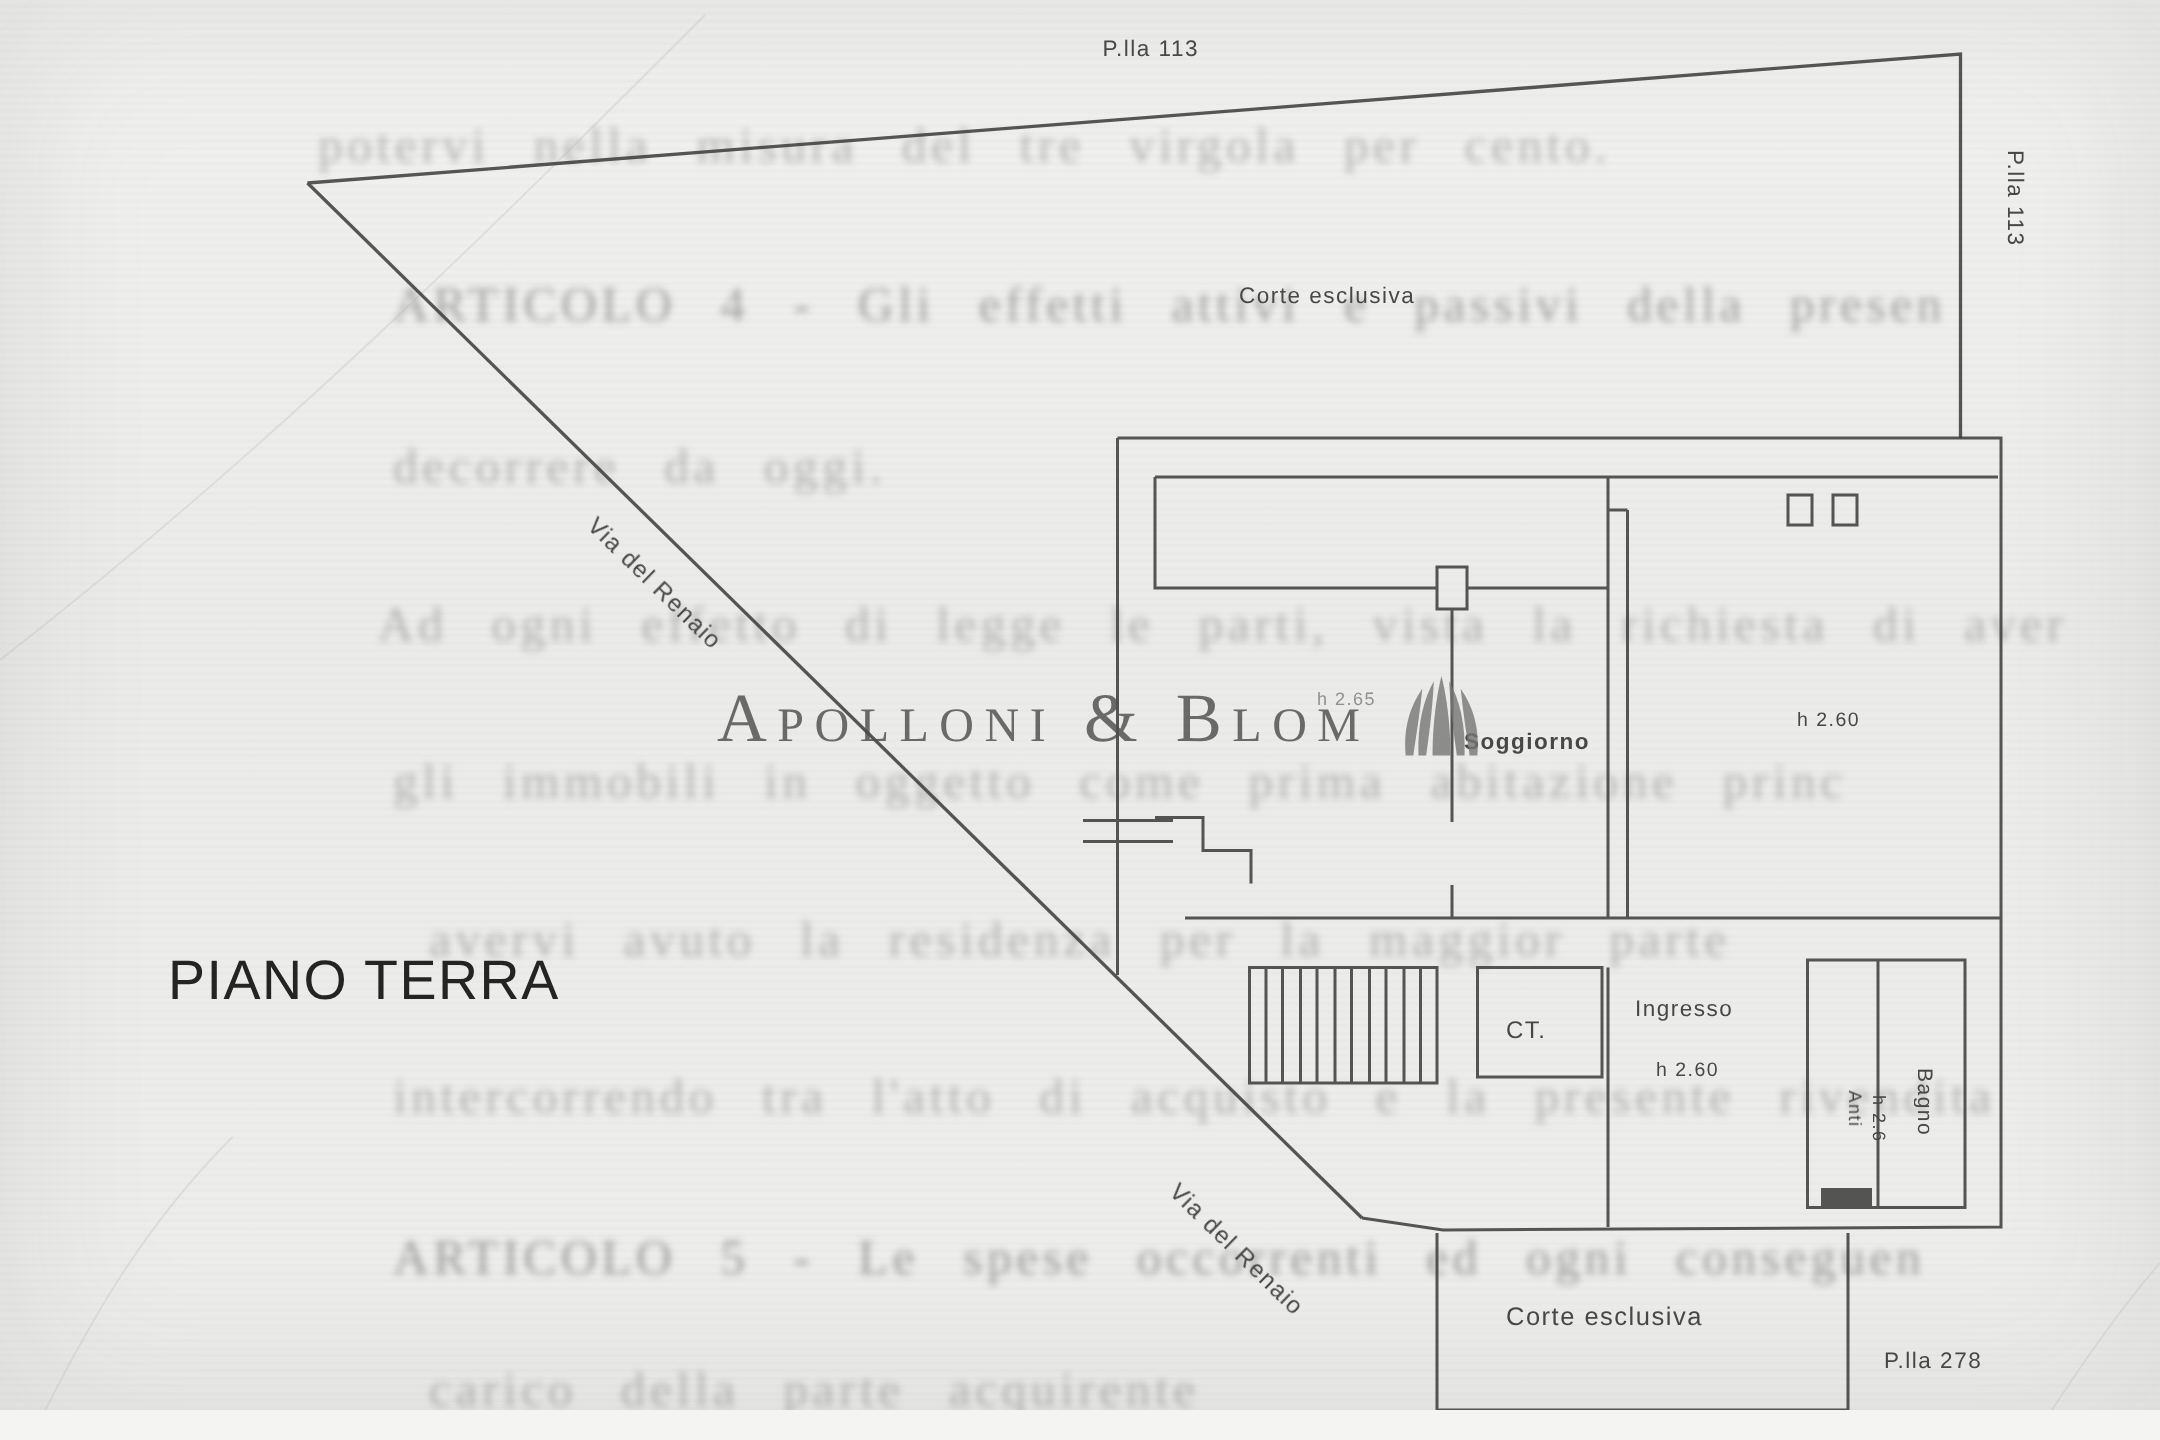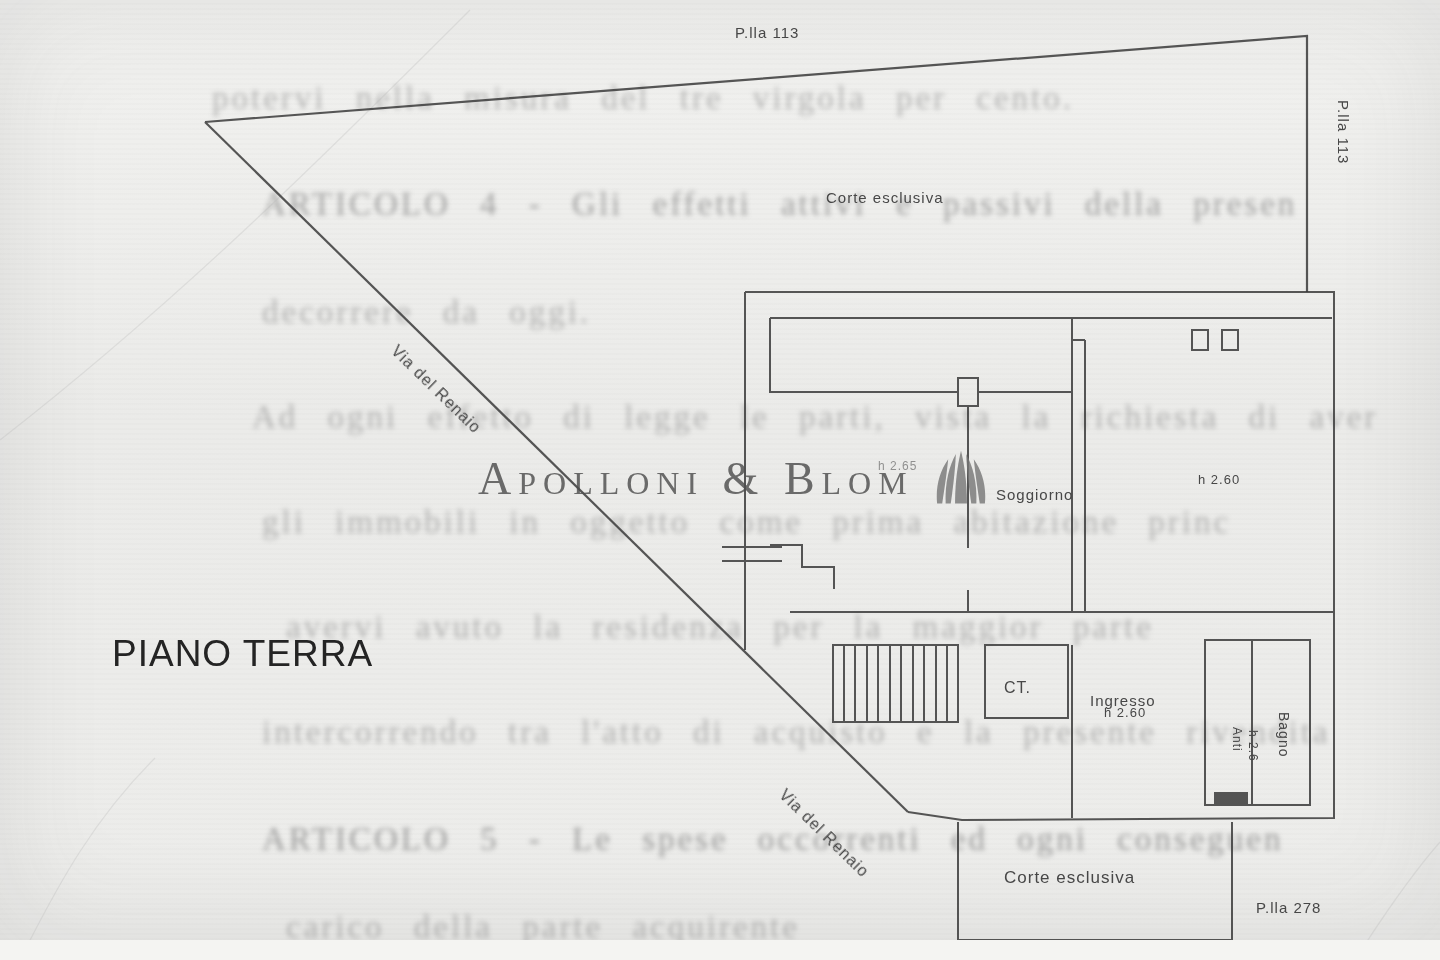--- a/index.html
+++ b/index.html
@@ -39,24 +39,24 @@
     filter:blur(0.3px);white-space:nowrap;
   }
   .lbl.rot90{transform:rotate(90deg);transform-origin:left top;}
   .lbl.rot44{transform:rotate(44.3deg);transform-origin:left top;}
   .lbl.parcel-top{left:735px;top:24px;}
   .lbl.parcel-right{left:1352px;top:100px;}
   .lbl.court-top{left:826px;top:189px;}
   .lbl.court-bottom{left:1004px;top:868px;font-size:17px;}
   .lbl.street-upper{left:400px;top:342px;font-size:16px;}
   .lbl.street-lower{left:788px;top:786px;font-size:16px;}
-  .lbl.soggiorno{left:996px;top:486px;}
+  .lbl.soggiorno{left:976px;top:486px;font-weight:bold;}
   .lbl.h-right{left:1198px;top:472px;font-size:13px;}
   .lbl.h-ingresso{left:1104px;top:705px;font-size:13px;}
-  .lbl.ingresso{left:1090px;top:664px;margin-top:28px;}
+  .lbl.ingresso{left:1090px;top:664px;}
   .lbl.ct{left:1004px;top:679px;font-size:16px;}
   .lbl.bagno{left:1292px;top:712px;font-size:14px;}
   .lbl.anti{left:1244px;top:727px;font-size:12px;}
   .lbl.h-anti{left:1260px;top:730px;font-size:12px;}
   .lbl.h-small{left:854px;top:459px;font-size:12px;opacity:.55;padding-left:24px;}
   .lbl.parcel-bottom{left:1256px;top:899px;}
   
   .title{
     position:absolute;left:112px;top:633px;z-index:3;
     font-family:"Liberation Sans",sans-serif;font-size:37px;font-weight:500;

